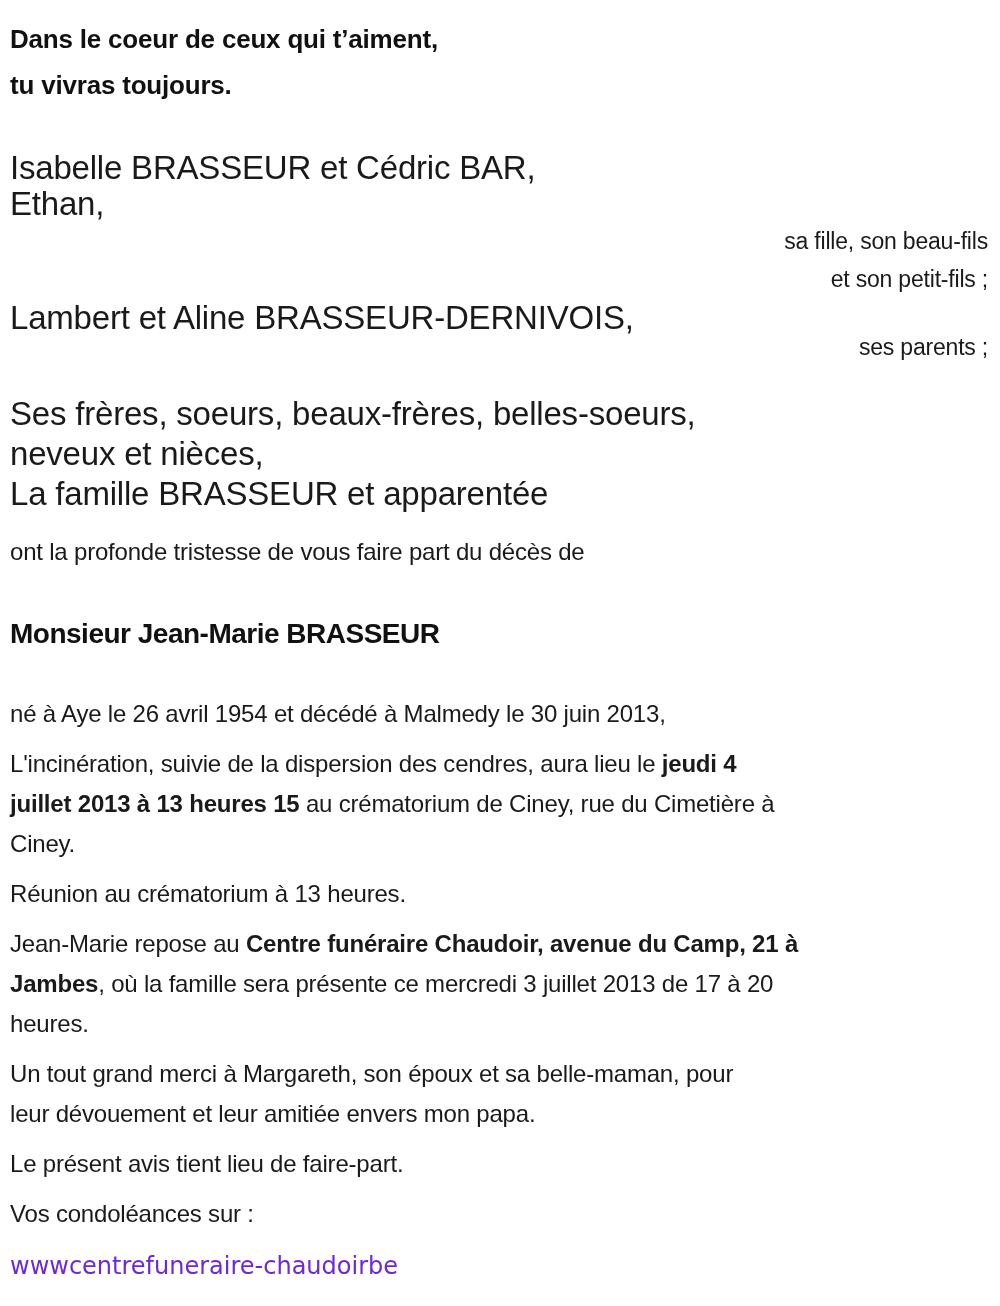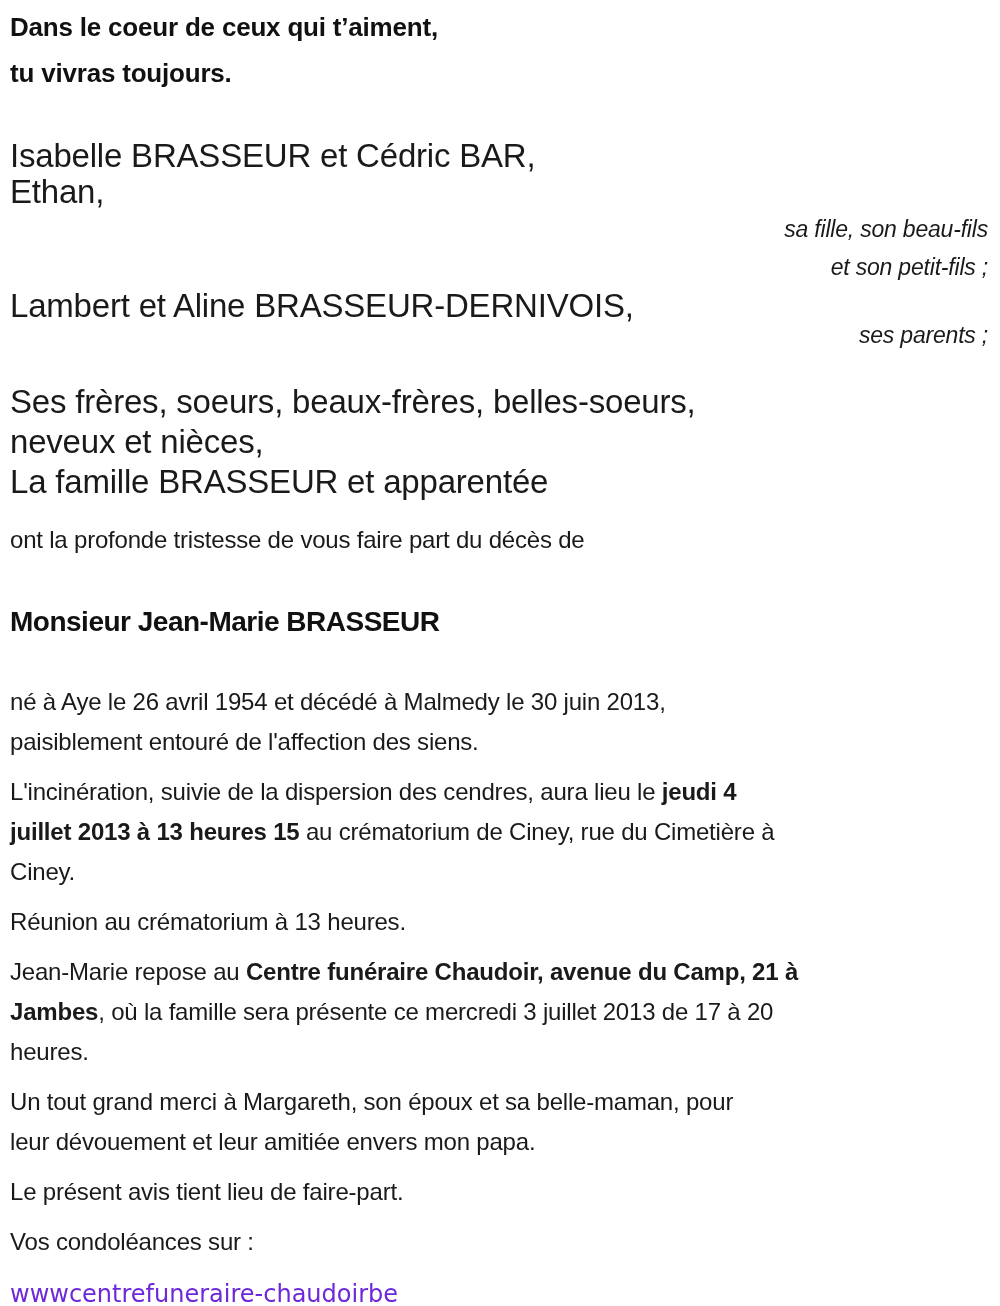--- a/index.html
+++ b/index.html
@@ -6,40 +6,39 @@
     margin: 0;
     padding: 0;
     background: #ffffff;
     color: #1a1a1a;
     font-family: "Liberation Sans", sans-serif;
   }
   .page {
     width: 1000px;
     height: 1306px;
     box-sizing: border-box;
-    padding: 4px 12px 0 10px;
+    padding: 16px 12px 0 10px;
     background: #ffffff;
     letter-spacing: -0.2px;
     overflow: hidden;
   }
   .quote-line {
     font-size: 26px;
     font-weight: 700;
     line-height: 46px;
     color: #111111;
   }
   .family-block { margin-top: 42px; }
   .fam-line {
     font-size: 33px;
     line-height: 36px;
     white-space: nowrap;
   }
   .relation-line {
     font-size: 23px;
-    font-style: italic;
     line-height: 38px;
     text-align: right;
     white-space: nowrap;
   }
   .fam-parents { margin-top: 6px; line-height: 28px; }
   .relation-parents { line-height: 30px; }
   .fam-group3 { margin-top: 32px; }
   .fam-group3 .fam-line { line-height: 40px; }
   .announce-line {
     margin-top: 18px;
@@ -93,21 +92,20 @@
       <div class="fam-line">neveux et nièces,</div>
       <div class="fam-line">La famille BRASSEUR et apparentée</div>
     </div>
   </div>
 
   <div class="announce-line">ont la profonde tristesse de vous faire part du décès de</div>
 
   <h1 class="deceased-title">Monsieur Jean-Marie BRASSEUR</h1>
 
   <div class="body-line first-para">né à Aye le 26 avril 1954 et décédé à Malmedy le 30 juin 2013,</div>
-  <div class="body-line">paisiblement entouré de l'affection des siens.</div>
 
   <div class="body-line para-start"><span>L'incinération, suivie de la dispersion des cendres, aura lieu le </span><span class="b">jeudi 4</span></div>
   <div class="body-line"><span class="b">juillet 2013 à 13 heures 15</span><span> au crématorium de Ciney, rue du Cimetière à</span></div>
   <div class="body-line">Ciney.</div>
 
   <div class="body-line para-start">Réunion au crématorium à 13 heures.</div>
 
   <div class="body-line para-start"><span>Jean-Marie repose au </span><span class="b">Centre funéraire Chaudoir, avenue du Camp, 21 à</span></div>
   <div class="body-line"><span class="b">Jambes</span><span>, où la famille sera présente ce mercredi 3 juillet 2013 de 17 à 20</span></div>
   <div class="body-line">heures.</div>

